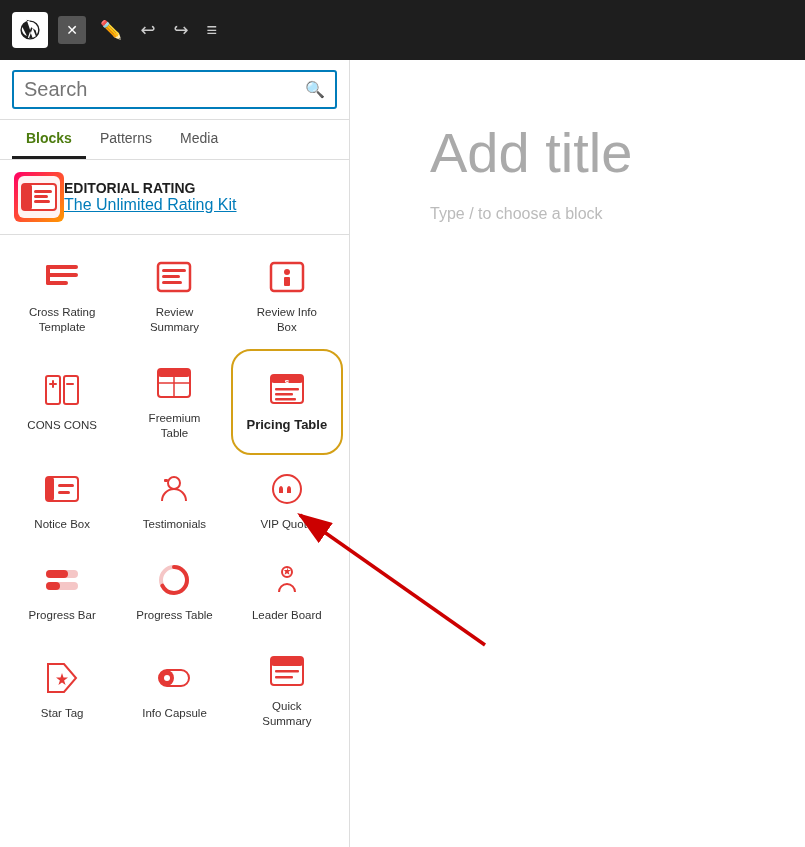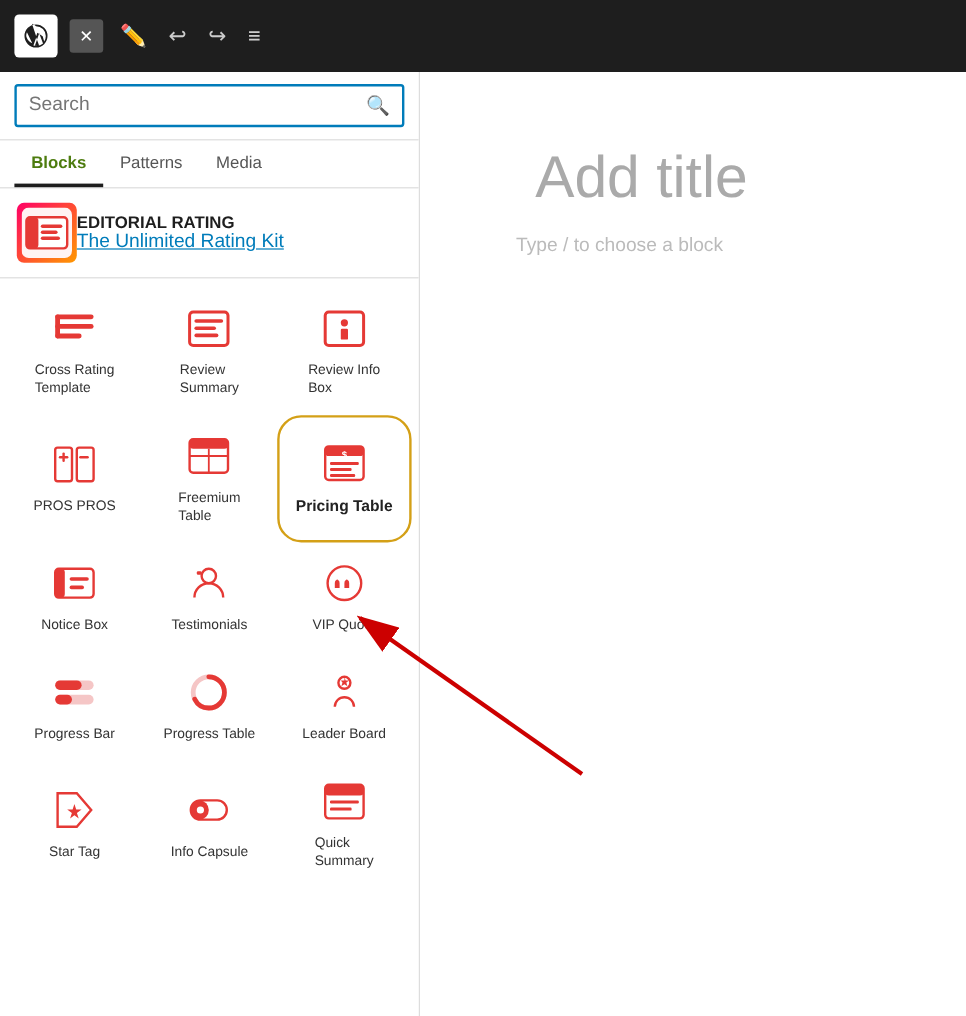--- a/index.html
+++ b/index.html
@@ -62,21 +62,21 @@
       display: flex;
       align-items: center;
       border: 2px solid #007cba;
       border-radius: 3px;
       padding: 6px 10px;
     }
     .search-input {
       flex: 1;
       border: none;
       outline: none;
-      font-size: 16px;
+      font-size: 20px;
       color: #333;
     }
     .search-icon { color: #555; font-size: 16px; }
 
     .tabs {
       display: flex;
       border-bottom: 1px solid #ddd;
       padding: 0 12px;
     }
     .tab {
@@ -130,21 +130,21 @@
     }
 
     .block-item {
       display: flex;
       flex-direction: column;
       align-items: center;
       justify-content: center;
       padding: 14px 6px;
       cursor: pointer;
       border-radius: 4px;
-      text-align: left;
+      text-align: center;
       position: relative;
     }
 
     .block-icon {
       width: 40px; height: 40px;
       display: flex; align-items: center; justify-content: center;
       margin-bottom: 8px;
     }
     .block-icon svg {
       width: 36px; height: 36px;
@@ -171,26 +171,26 @@
     
     .main-content {
       flex: 1;
       background: #fff;
       display: flex;
       flex-direction: column;
       align-items: center;
       padding: 60px 40px;
     }
     .add-title {
-      font-size: 49px;
+      font-size: 56px;
       color: #aaa;
       font-weight: 300;
       margin-bottom: 20px;
       align-self: flex-start;
-      margin-left: 56px;
+      margin-left: 40px;
     }
     .type-hint {
       font-size: 16px;
       color: #bbb;
       align-self: flex-start;
       margin-left: 40px;
     }
   </style>
 </head>
 <body>
@@ -284,21 +284,21 @@
         <div class="block-item">
           <div class="block-icon">
             <svg viewBox="0 0 36 36" fill="none">
               <rect x="2" y="4" width="14" height="28" rx="2" stroke="#e53935" stroke-width="2" fill="white"></rect>
               <rect x="20" y="4" width="14" height="28" rx="2" stroke="#e53935" stroke-width="2" fill="white"></rect>
               <line x1="6" y1="12" x2="12" y2="12" stroke="#e53935" stroke-width="2" stroke-linecap="round"></line>
               <line x1="9" y1="9" x2="9" y2="15" stroke="#e53935" stroke-width="2" stroke-linecap="round"></line>
               <line x1="23" y1="12" x2="29" y2="12" stroke="#e53935" stroke-width="2" stroke-linecap="round"></line>
             </svg>
           </div>
-          <div class="block-label">PROS PROS</div>
+          <div class="block-label">CONS CONS</div>
         </div>
 
         <div class="block-item">
           <div class="block-icon">
             <svg viewBox="0 0 36 36" fill="none">
               <rect x="2" y="4" width="32" height="28" rx="3" stroke="#e53935" stroke-width="2" fill="white"></rect>
               <rect x="2" y="4" width="32" height="8" rx="3" fill="#e53935"></rect>
               <line x1="2" y1="18" x2="34" y2="18" stroke="#e53935" stroke-width="1.5"></line>
               <line x1="18" y1="12" x2="18" y2="32" stroke="#e53935" stroke-width="1.5"></line>
             </svg>

